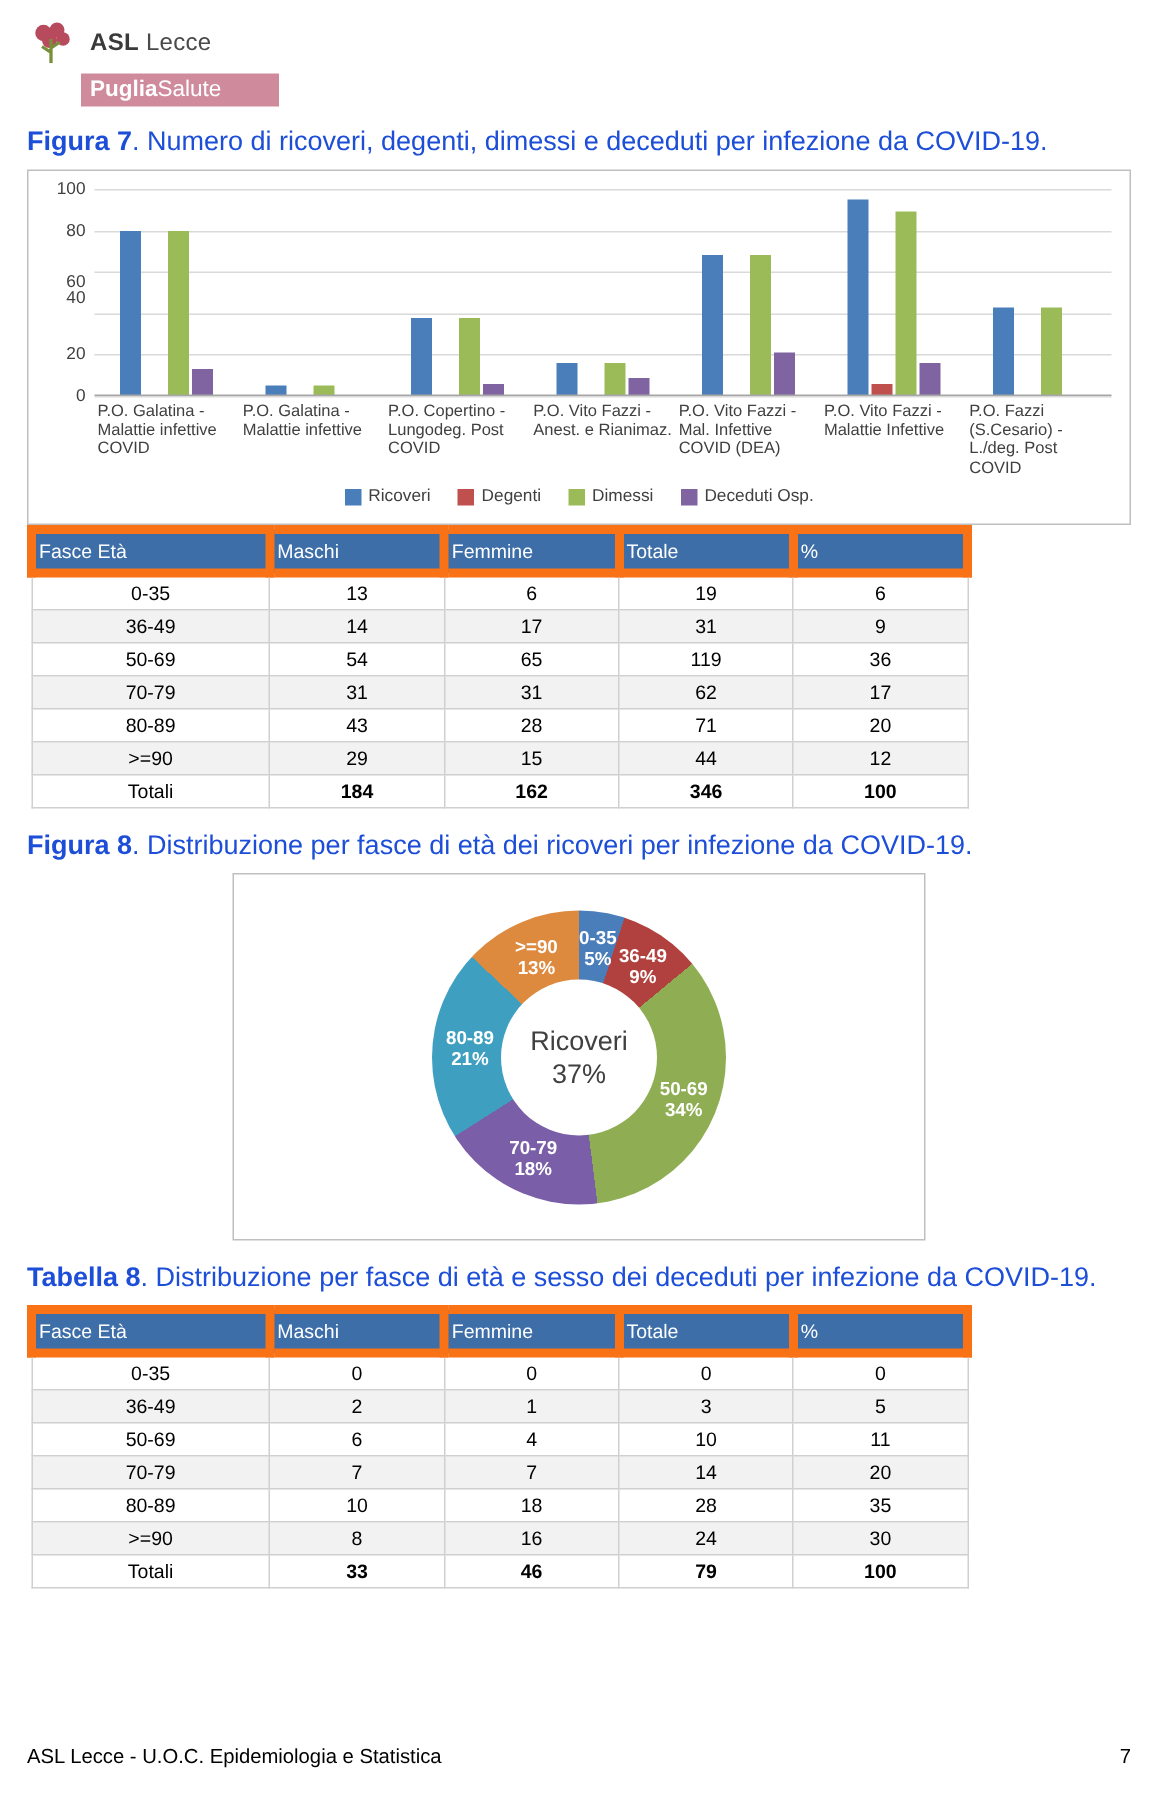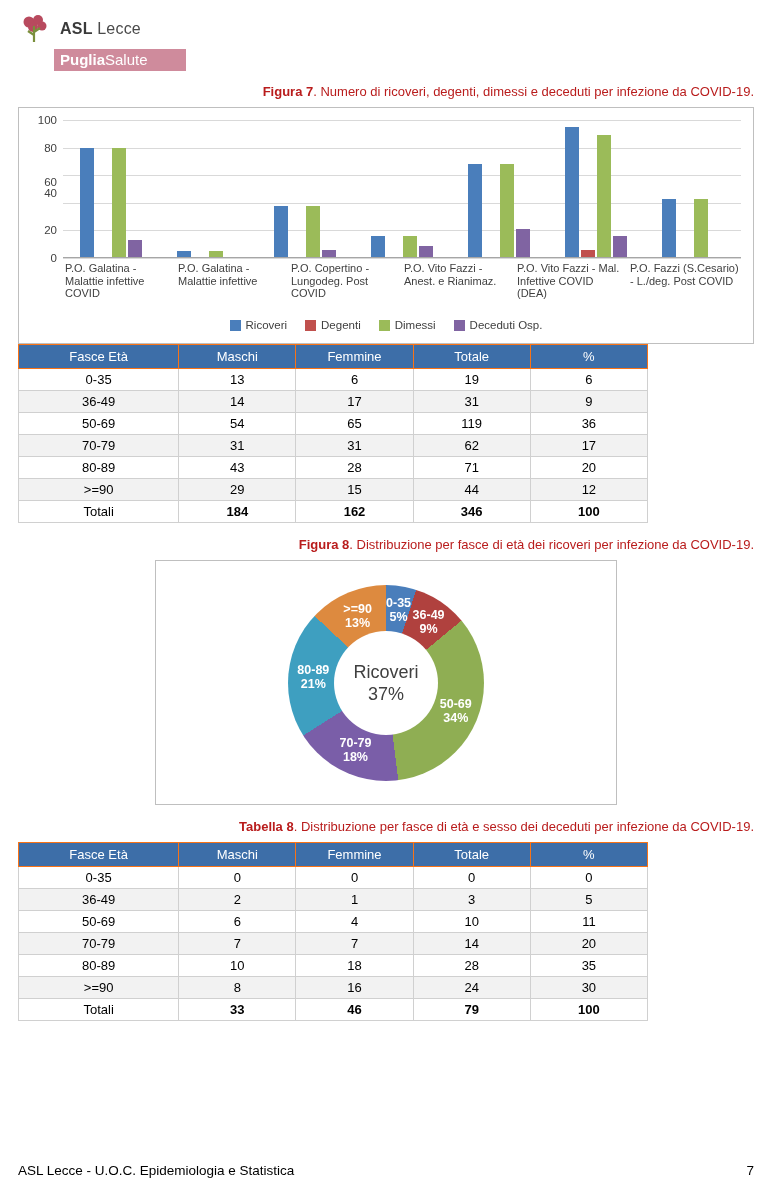--- a/index.html
+++ b/index.html
@@ -55,24 +55,23 @@
     background: #cf8b9c;
     color: #ffffff;
     font-size: 15px;
     padding: 2px 6px 3px 6px;
     box-sizing: border-box;
   }
   .puglia-bar b { font-weight: bold; }
 
   
   .caption {
-    font-size: 13px;
+    font-size: 18px;
     margin: 14px 0 8px 0;
-    color: #b91c1c;
-    text-align: right;
+    color: #1d4ed8;
   }
   .caption b { font-weight: bold; }
 
   
   .chart-box {
     border: 1px solid #bfbfbf;
     height: 237px;
     box-sizing: border-box;
     position: relative;
     background: #fff;
@@ -161,22 +160,22 @@
     border-collapse: collapse;
     width: 630px;
     font-size: 13px;
   }
   table.data th {
     background: #3d6ea8;
     color: #ffffff;
     font-weight: normal;
     font-size: 13px;
     padding: 4px 2px;
-    border: 1px solid #f97316;
-    text-align: center;
+    border: 6px solid #f97316;
+    text-align: left;
   }
   table.data td {
     border: 1px solid #d0d0d0;
     padding: 3px 2px;
     text-align: center;
     background: #ffffff;
   }
   table.data tr.alt td { background: #f2f2f2; }
   table.data tr.total td { font-weight: bold; background: #ffffff; }
   table.data tr.total td:first-child { font-weight: normal; }
@@ -342,20 +341,21 @@
           </div>
         </div>
       <div class="axis-line-bottom"></div>
     </div>
     <div class="x-labels" id="xlabels">
         <div class="x-label">P.O. Galatina - Malattie infettive COVID</div>
         <div class="x-label">P.O. Galatina - Malattie infettive</div>
         <div class="x-label">P.O. Copertino - Lungodeg. Post COVID</div>
         <div class="x-label">P.O. Vito Fazzi - Anest. e Rianimaz.</div>
         <div class="x-label">P.O. Vito Fazzi - Mal. Infettive COVID (DEA)</div>
+        <div class="x-label">P.O. Vito Fazzi - Malattie Infettive</div>
         <div class="x-label">P.O. Fazzi (S.Cesario) - L./deg. Post COVID</div>
       </div>
     <div class="legend" id="legend">
         <div class="legend-item">
           <span class="legend-swatch" style="background: rgb(74, 126, 187);"></span>
           <span>Ricoveri</span>
         </div>
         <div class="legend-item">
           <span class="legend-swatch" style="background: rgb(192, 80, 77);"></span>
           <span>Degenti</span>

